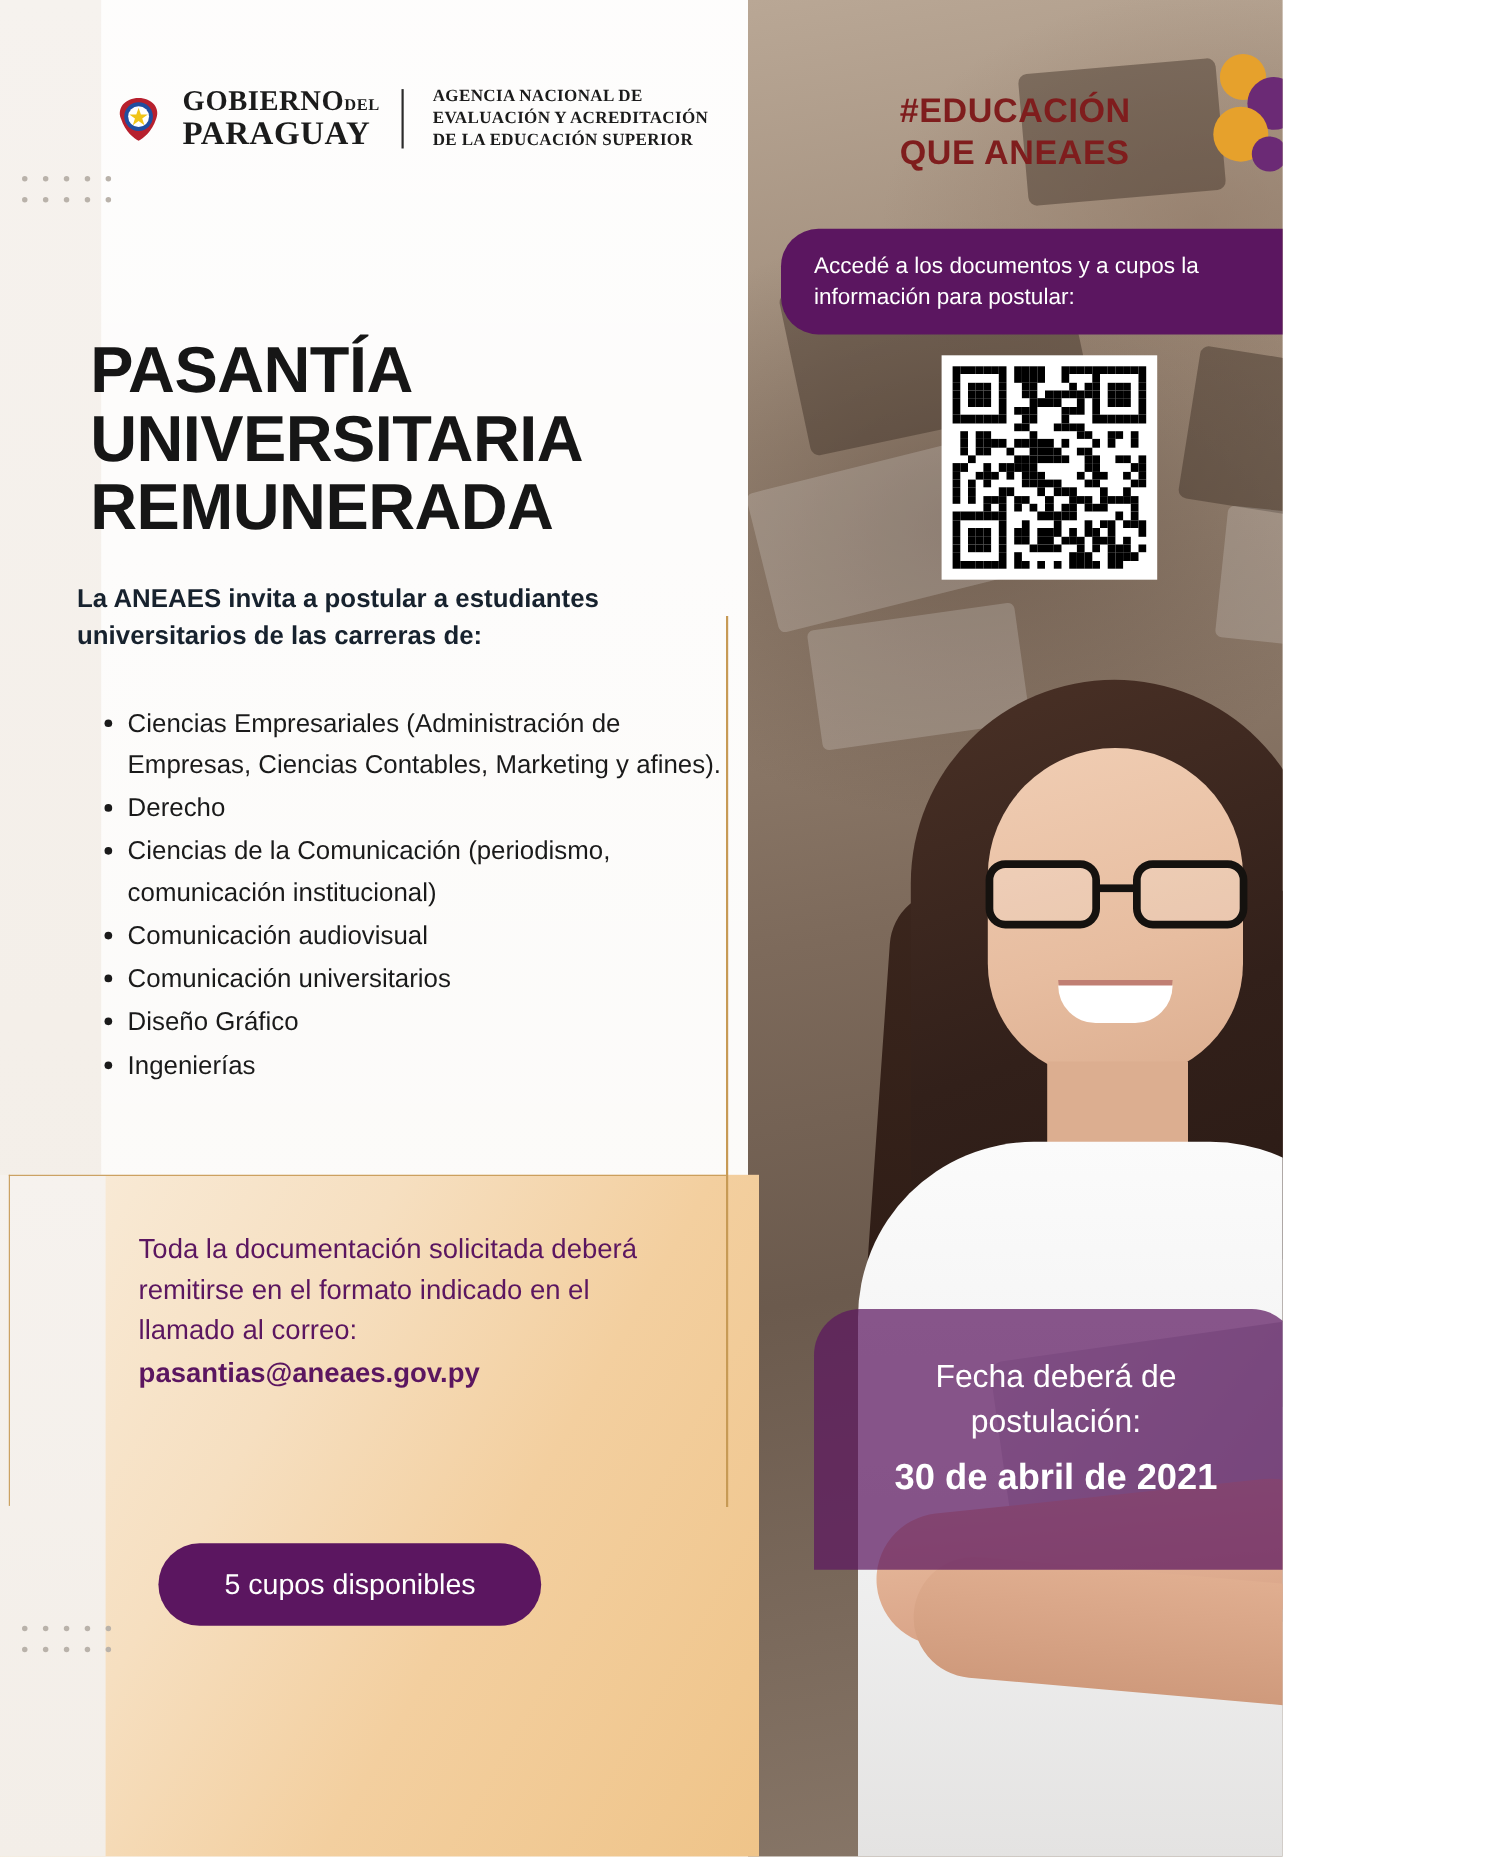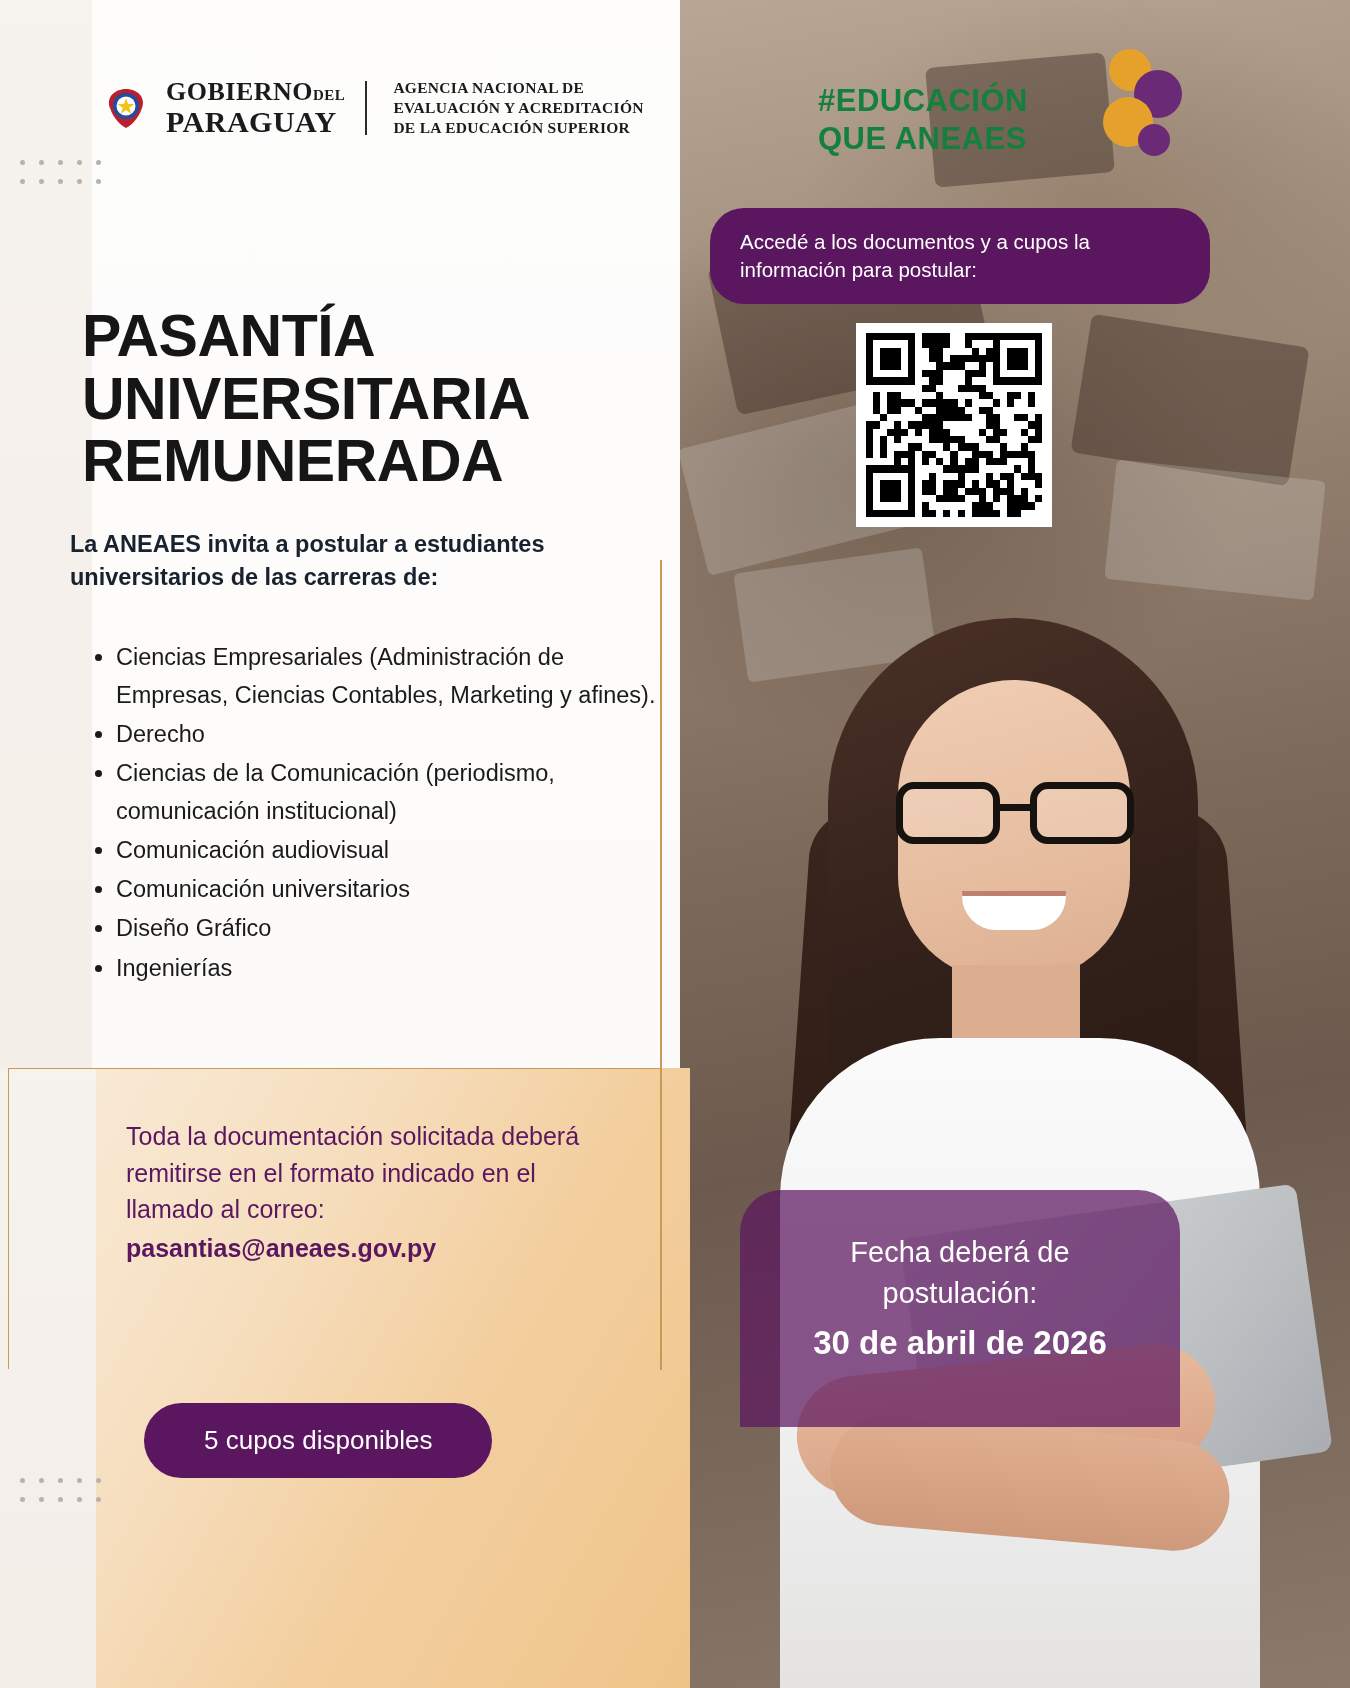--- a/index.html
+++ b/index.html
@@ -5,21 +5,21 @@
   html, body {
     margin: 0;
     padding: 0;
     background: #ffffff;
   }
   body {
     font-family: "Liberation Sans", sans-serif;
   }
   .poster {
     position: relative;
-    width: 1350px;
+    width: 1166px;
     height: 1688px;
     overflow: hidden;
     background: #f7f4f1;
   }
 
   
   .bg-left {
     position: absolute;
     left: 0; top: 0;
     width: 690px; height: 1688px;
@@ -131,21 +131,21 @@
     font-size: 15.5px;
     line-height: 1.28;
     letter-spacing: 0.3px;
     color: #1b1b1b;
     text-transform: uppercase;
   }
 
   .hashtag {
     position: absolute;
     left: 818px; top: 82px;
-    color: #15803d;
+    color: #7f1d1d;
     font-weight: bold;
     font-size: 31px;
     line-height: 1.22;
     letter-spacing: 0.5px;
   }
   .brand-mark {
     position: absolute;
     left: 1092px; top: 48px;
     width: 92px; height: 110px;
   }
@@ -1133,16 +1133,16 @@
         <i></i>
         <i></i>
         <i style="background: transparent;"></i>
         <i style="background: transparent;"></i>
         <i style="background: transparent;"></i>
       </div>
   </div>
 
   <div class="pill-fecha">
     <span>Fecha deberá de postulación:</span>
-    <span class="date">30 de abril de 2026</span>
+    <span class="date">30 de abril de 2021</span>
   </div>
 
 </div>
 
 </body></html>

